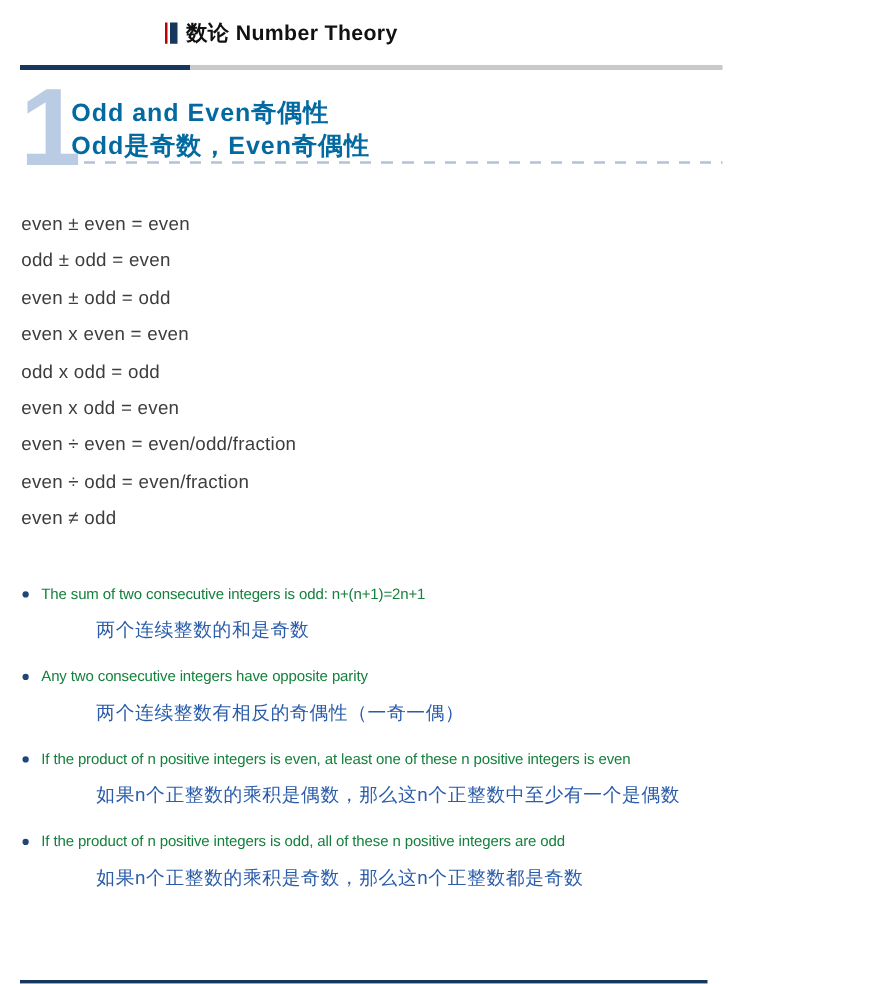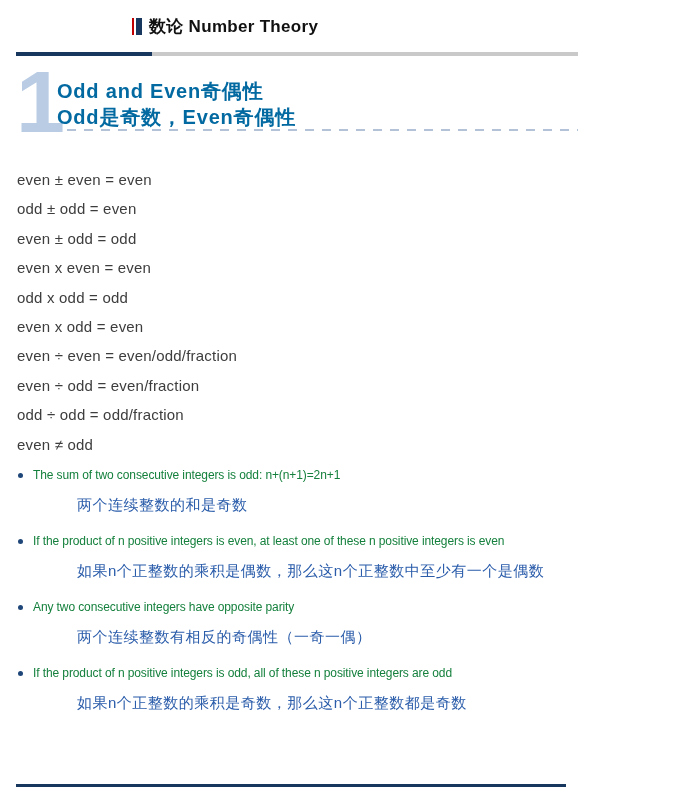--- a/index.html
+++ b/index.html
@@ -108,39 +108,38 @@
 
   <div class="formulas">
     <div class="formula-line">even ± even = even</div>
     <div class="formula-line">odd ± odd = even</div>
     <div class="formula-line">even ± odd = odd</div>
     <div class="formula-line">even x even = even</div>
     <div class="formula-line">odd x odd = odd</div>
     <div class="formula-line">even x odd = even</div>
     <div class="formula-line">even ÷ even = even/odd/fraction</div>
     <div class="formula-line">even ÷ odd = even/fraction</div>
-    <div class="formula-line">odd ÷ odd = odd/fraction</div>
     <div class="formula-line">even ≠ odd</div>
   </div>
 
   <div class="bullets">
     <div class="bullet">
       <span class="dot"></span>
       <div class="en">The sum of two consecutive integers is odd: n+(n+1)=2n+1</div>
       <div class="zh">两个连续整数的和是奇数</div>
     </div>
     <div class="bullet">
       <span class="dot"></span>
-      <div class="en">If the product of n positive integers is even, at least one of these n positive integers is even</div>
-      <div class="zh">如果n个正整数的乘积是偶数，那么这n个正整数中至少有一个是偶数</div>
+      <div class="en">Any two consecutive integers have opposite parity</div>
+      <div class="zh">两个连续整数有相反的奇偶性（一奇一偶）</div>
     </div>
     <div class="bullet">
       <span class="dot"></span>
-      <div class="en">Any two consecutive integers have opposite parity</div>
-      <div class="zh">两个连续整数有相反的奇偶性（一奇一偶）</div>
+      <div class="en">If the product of n positive integers is even, at least one of these n positive integers is even</div>
+      <div class="zh">如果n个正整数的乘积是偶数，那么这n个正整数中至少有一个是偶数</div>
     </div>
     <div class="bullet">
       <span class="dot"></span>
       <div class="en">If the product of n positive integers is odd, all of these n positive integers are odd</div>
       <div class="zh">如果n个正整数的乘积是奇数，那么这n个正整数都是奇数</div>
     </div>
   </div>
 
   <div class="bottom-divider"></div>
 

